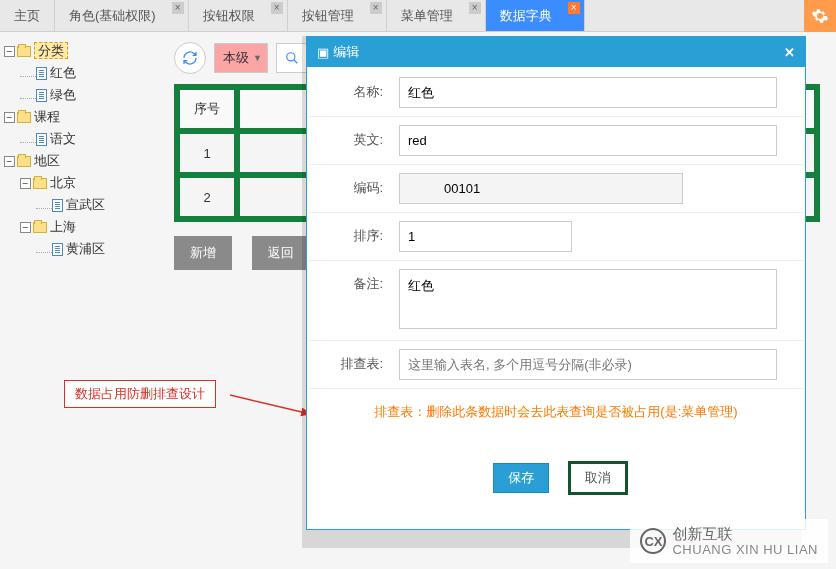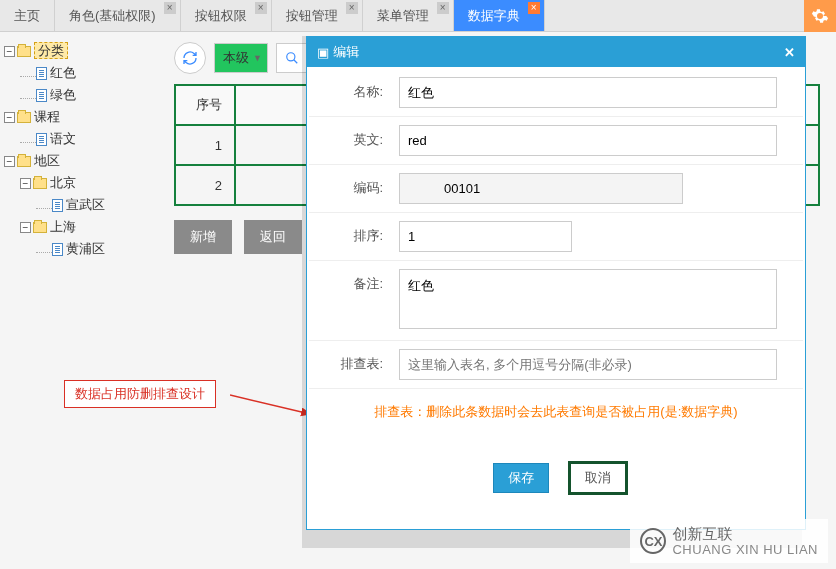--- a/index.html
+++ b/index.html
@@ -1,21 +1,21 @@
 <!DOCTYPE html>
 <html><head>
 <meta charset="utf-8">
 <style>
   * { box-sizing: border-box; margin: 0; padding: 0; font-family: "Microsoft YaHei", Arial, sans-serif; }
   body { background: #f5f5f5; width: 836px; height: 569px; overflow: hidden; position: relative; font-size: 13px; color: #333; }
   
   
   .tabbar { display: flex; height: 32px; background: #e8e8e8; border-bottom: 1px solid #d0d0d0; position: relative; }
   .tab { padding: 0 14px; line-height: 32px; font-size: 13px; color: #555; border-right: 1px solid #d0d0d0; position: relative; background: #e8e8e8; }
-  .tab.closable { padding-right: 24px; }
+  .tab.closable { padding-right: 32px; }
   .tab.active { background: #3b8cff; color: #fff; }
   .tab .close { position: absolute; right: 4px; top: 2px; width: 12px; height: 12px; font-size: 10px; line-height: 12px; text-align: center; background: #ccc; color: #666; cursor: pointer; }
   .tab.active .close { background: #ff7a33; color: #fff; }
   .gear { position: absolute; right: 0; top: 0; width: 32px; height: 32px; background: #ff9b4a; color: #fff; display: flex; align-items: center; justify-content: center; font-size: 16px; }
   
   
   .main { display: flex; height: calc(100% - 32px); }
   .left { width: 158px; padding: 8px 4px; }
   .right { flex: 1; padding: 10px 16px; }
   
@@ -27,32 +27,32 @@
   .tree-folder::before{content:"";position:absolute;top:-3px;left:0;width:6px;height:3px;background:#ffe08a;border:1px solid #d4b23a;border-bottom:none;}
   .tree-page { display:inline-block; width:11px; height:13px; background:#fff; border:1px solid #4a88c7; vertical-align:middle; margin-right:3px; position:relative;}
   .tree-page::after{content:"";position:absolute;left:2px;top:2px;width:5px;height:1px;background:#4a88c7;box-shadow:0 2px 0 #4a88c7,0 4px 0 #4a88c7,0 6px 0 #4a88c7;}
   .tree-label.sel { background:#ffeaa7; border:1px dashed #d4a017; padding:0 3px;}
   .tree-branch { display:inline-block; width:16px; border-bottom:1px dotted #aaa; vertical-align:middle; height:10px; margin-bottom:4px;}
   .ind1{ margin-left:16px;} .ind2{margin-left:32px;}
   
   
   .toolbar { display:flex; align-items:center; gap:8px; margin-bottom:10px;}
   .circle-btn { width:32px;height:32px;border:1px solid #ccc;border-radius:50%;display:flex;align-items:center;justify-content:center;color:#3b8cff;background:#fff;}
-  .select { border:1px solid #ccc; height:30px; padding:0 18px 0 8px; background:#22c55e; position:relative; line-height:28px;}
+  .select { border:1px solid #ccc; height:30px; padding:0 18px 0 8px; background:#fca5a5; position:relative; line-height:28px;}
   .select::after{content:"▼"; position:absolute; right:5px; font-size:9px; color:#666;}
   .btn-sq { width:32px;height:30px;border:1px solid #ccc;background:#fff;display:flex;align-items:center;justify-content:center;color:#3b8cff;}
   
   
   .table { width:100%; border-collapse:collapse;}
-  .table th,.table td{ border:2px solid #15803d; padding:10px 12px; text-align:right; font-size:13px;}
+  .table th,.table td{ border:6px solid #15803d; padding:10px 12px; text-align:center; font-size:13px;}
   .table th{ background:#f9f9f9; font-weight:normal;}
   .table td a{ color:#1a9e5c; text-decoration:none;}
   .arrow{ color:#1a9e5c; margin-right:4px;}
   
-  .btn-grey{ background:#8a8a8a;color:#fff;border:none;padding:8px 16px;margin-right:8px;margin-top:14px;font-size:13px;}
+  .btn-grey{ background:#8a8a8a;color:#fff;border:none;padding:8px 16px;margin-right:16px;margin-top:14px;font-size:13px;}
   
   
   .callout { position:absolute; left:64px; top:380px; border:1px solid #d93025; color:#d93025; padding:4px 10px; font-size:13px; background:#fff;}
   .arrow-svg{ position:absolute; left:230px; top:390px;}
   
   
   .overlay-shadow{position:absolute;left:302px;top:36px;width:500px;height:512px;background:rgba(0,0,0,0.12);}
   .modal { position:absolute; left:306px; top:36px; width:500px; background:#fff; border:1px solid #2a9fd6;}
   .modal-head{ background:#2a9fd6;color:#fff;padding:6px 10px;font-size:13px;display:flex;align-items:center;}
   .modal-head .ico{margin-right:4px;}
@@ -188,21 +188,21 @@
       <div class="form-val"><input type="text" class="sm" value="1" style=""></div>
     </div>
     <div class="form-row">
       <div class="form-lbl">备注:</div>
       <div class="form-val"><textarea style="">红色</textarea></div>
     </div>
     <div class="form-row">
       <div class="form-lbl">排查表:</div>
       <div class="form-val"><input type="text" class="full" placeholder="这里输入表名, 多个用逗号分隔(非必录)" style=""></div>
     </div>
-    <div class="hint">排查表：删除此条数据时会去此表查询是否被占用(是:数据字典)</div>
+    <div class="hint">排查表：删除此条数据时会去此表查询是否被占用(是:菜单管理)</div>
     <div class="modal-actions">
       <button class="btn-primary">保存</button>
       <button class="btn-default">取消</button>
     </div>
   </div>
 </div>
 
 <div class="watermark">
   <div class="wm-icon">CX</div>
   <div>

